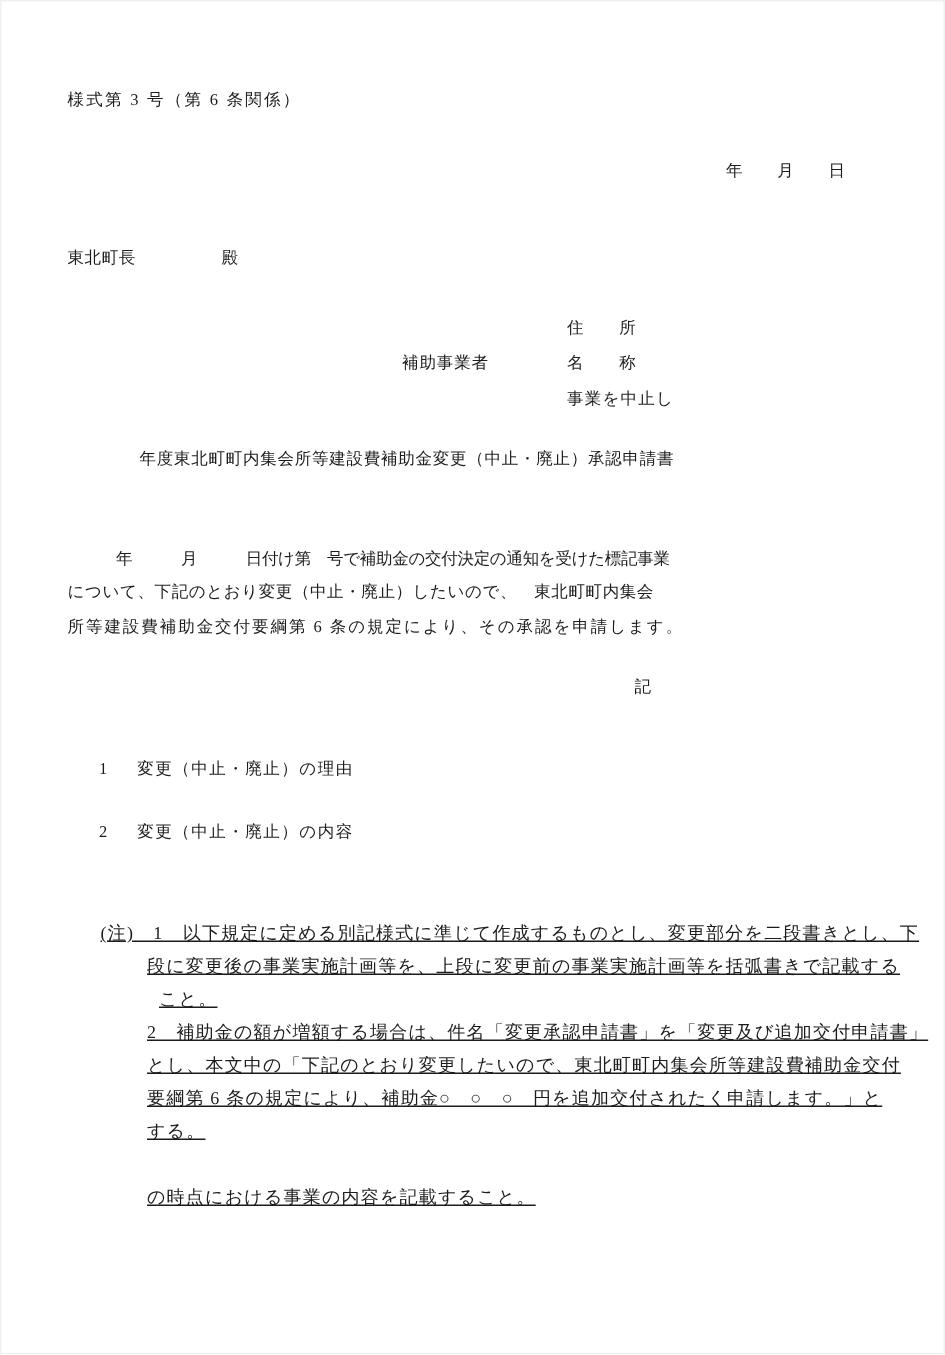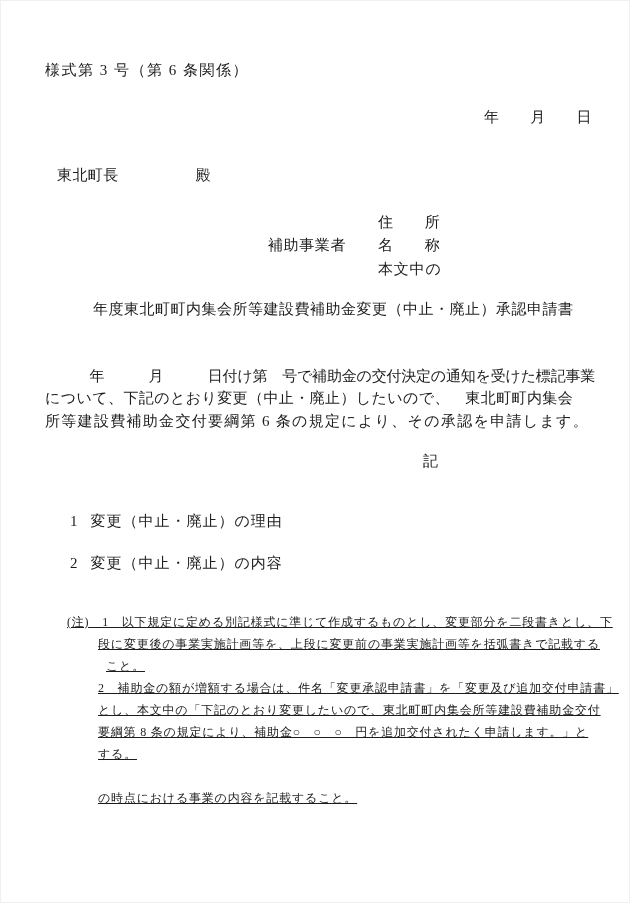--- a/index.html
+++ b/index.html
@@ -9,45 +9,45 @@
     height: 903px;
     background: #ffffff;
     color: #1c1c1c;
     font-family: "Liberation Serif", "DejaVu Serif", serif;
     overflow: hidden;
     box-shadow: inset 0 0 0 1px #f0f0f0;
   }
   .t {
     position: absolute;
     white-space: pre;
-    font-size: 15px;
+    font-size: 11px;
     line-height: 1.2;
   }
   .form-number   { left:45px;  top:61px;  letter-spacing:1.5px; }
   .date-blank    { left:484px; top:108px; letter-spacing:0.4px; }
-  .addressee     { left:57px;  top:166px; letter-spacing:0.4px; }
+  .addressee     { left:45px;  top:166px; letter-spacing:0.4px; }
 
   .applicant-role { left:268px; top:236px; letter-spacing:0.6px; }
   .applicant-addr { left:378px; top:213px; letter-spacing:0.6px; }
   .applicant-name { left:378px; top:236px; letter-spacing:0.6px; }
   .applicant-rep  { left:378px; top:260px; letter-spacing:0.8px; }
 
   .doc-title     { left:93px;  top:300px; letter-spacing:0.5px; }
 
   .body-l1       { left:45px;  top:367px; letter-spacing:-0.2px;text-align:right; }
   .body-l2       { left:45px;  top:389px; letter-spacing:0.4px; }
   .body-l3       { left:45px;  top:412px; letter-spacing:1.3px; }
 
   .ki-marker     { left:423px; top:452px; }
 
   .item          { left:55px; }
   .item-1        { top:494px; }
   .item-2        { top:536px; }
   .item .num     { display:inline-block; }
-  .item .lbl     { margin-left:13px; letter-spacing:1px; }
+  .item .lbl     { margin-left:20px; letter-spacing:1px; }
 
   .note { font-size:12px; letter-spacing:0.8px; line-height:1.15;text-decoration:underline; }
   .n1 { left:67px; top:616px; }
   .n2 { left:98px; top:638px; }
   .n3 { left:98px; top:660px;margin-left:8px; }
   .n4 { left:98px; top:682px;text-align:right; }
   .n5 { left:98px; top:704px; }
   .n6 { left:98px; top:726px; }
   .n7 { left:98px; top:748px;text-align:right; }
   .n8 { left:98px; top:770px; }
@@ -60,21 +60,21 @@
 
   <div class="t form-number">様式第 3 号（第 6 条関係）</div>
 
   <div class="t date-blank">年　　月　　日</div>
 
   <div class="t addressee">東北町長　　　　　殿</div>
 
   <div class="t applicant-role">補助事業者</div>
   <div class="t applicant-addr">住　　所</div>
   <div class="t applicant-name">名　　称</div>
-  <div class="t applicant-rep">本文中の</div>
+  <div class="t applicant-rep">事業を中止し</div>
 
   <div class="t doc-title">年度東北町町内集会所等建設費補助金変更（中止・廃止）承認申請書</div>
 
   <div class="t body-l1">　　　年　　　月　　　日付け第　号で補助金の交付決定の通知を受けた標記事業</div>
   <div class="t body-l2">について、下記のとおり変更（中止・廃止）したいので、　東北町町内集会</div>
   <div class="t body-l3">所等建設費補助金交付要綱第 6 条の規定により、その承認を申請します。</div>
 
   <div class="t ki-marker">記</div>
 
   <div class="t item item-1">
@@ -82,17 +82,17 @@
   </div>
   <div class="t item item-2">
     <span class="num">2</span><span class="lbl">変更（中止・廃止）の内容</span>
   </div>
 
   <div class="t note n1">(注)　1　以下規定に定める別記様式に準じて作成するものとし、変更部分を二段書きとし、下</div>
   <div class="t note n2">段に変更後の事業実施計画等を、上段に変更前の事業実施計画等を括弧書きで記載する</div>
   <div class="t note n3">こと。</div>
   <div class="t note n4">2　補助金の額が増額する場合は、件名「変更承認申請書」を「変更及び追加交付申請書」</div>
   <div class="t note n5">とし、本文中の「下記のとおり変更したいので、東北町町内集会所等建設費補助金交付</div>
-  <div class="t note n6">要綱第 8 条の規定により、補助金○　○　○　円を追加交付されたく申請します。」と</div>
+  <div class="t note n6">要綱第 6 条の規定により、補助金○　○　○　円を追加交付されたく申請します。」と</div>
   <div class="t note n7">する。</div>
   <div class="t note n9">の時点における事業の内容を記載すること。</div>
 
 </div>
 
 </body></html>

